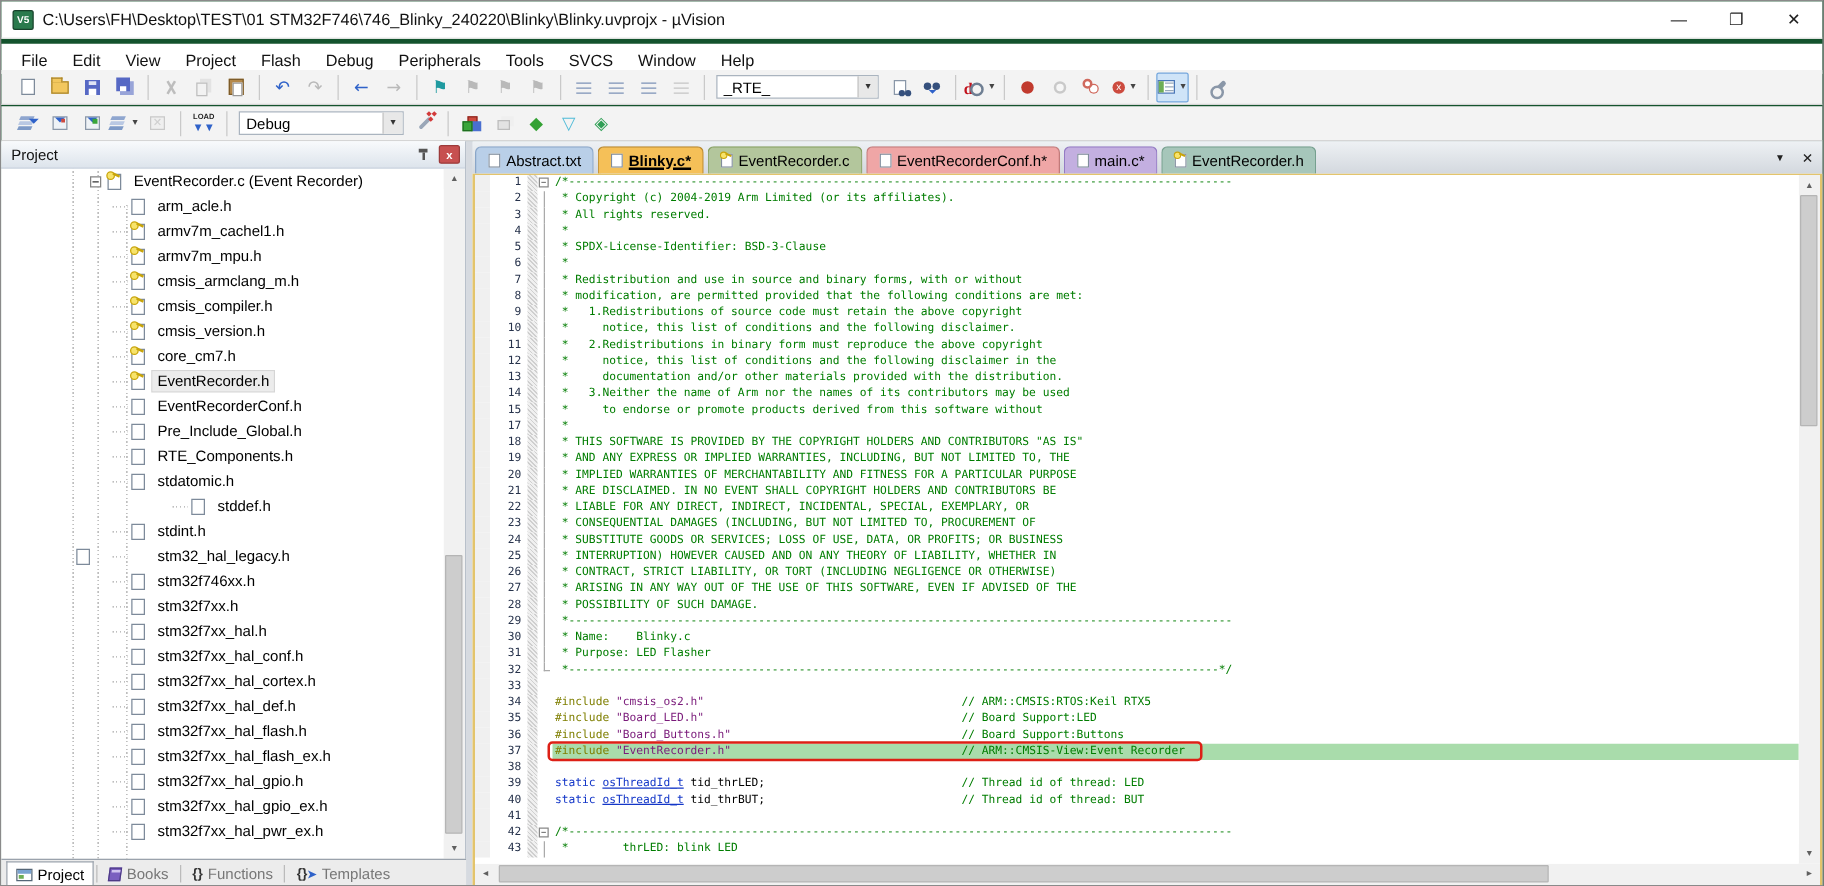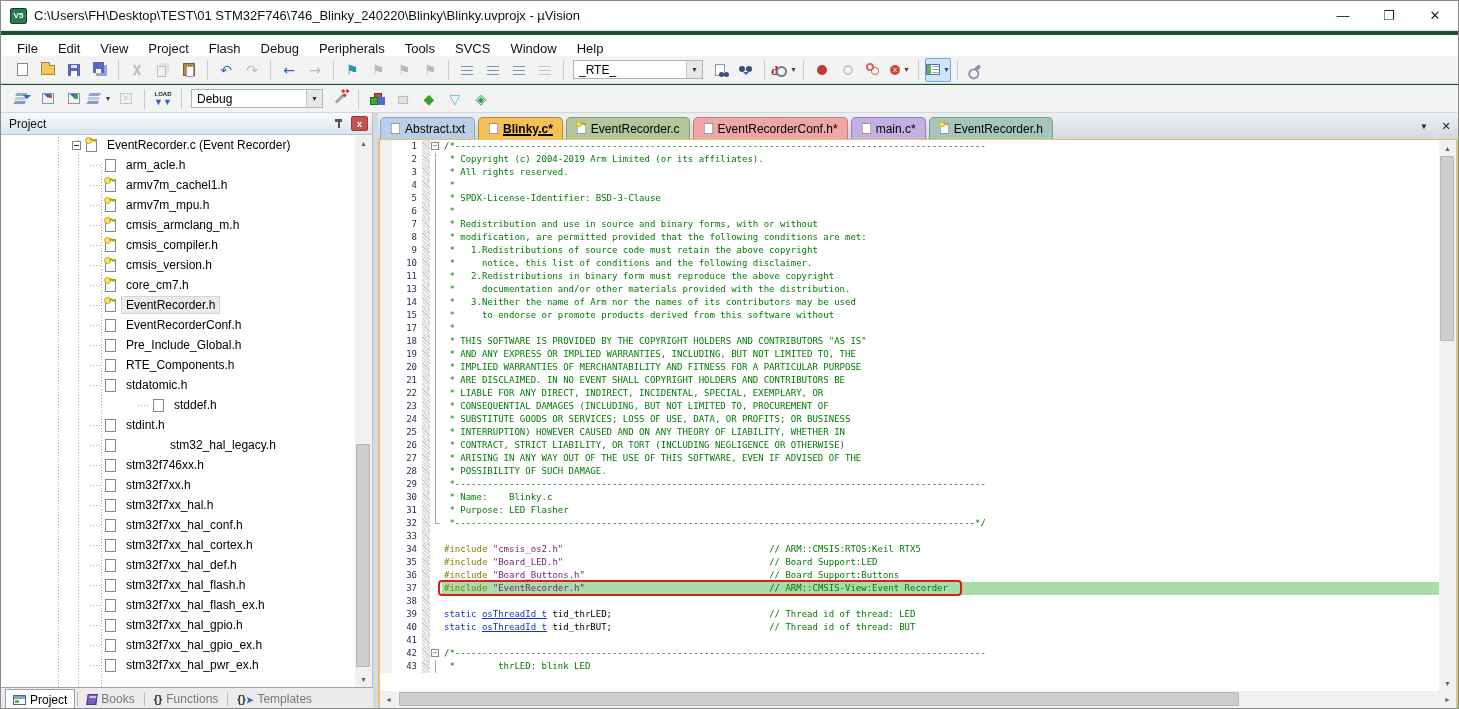--- a/index.html
+++ b/index.html
@@ -414,21 +414,21 @@
             <div class="trow" style="padding-left: 104px; margin-left: 48px;">
               <span class="stub" style="left: 89px;"></span>
               <span class="fico"></span>
               <span class="lbl">stddef.h</span>
             </div>
             <div class="trow" style="padding-left: 104px;">
               <span class="stub" style="left: 89px;"></span>
               <span class="fico"></span>
               <span class="lbl">stdint.h</span>
             </div>
-            <div class="trow" style="padding-left: 104px; gap: 44px;">
+            <div class="trow" style="padding-left: 60px; gap: 44px;">
               <span class="stub" style="left: 89px;"></span>
               <span class="fico"></span>
               <span class="lbl">stm32_hal_legacy.h</span>
             </div>
             <div class="trow" style="padding-left: 104px;">
               <span class="stub" style="left: 89px;"></span>
               <span class="fico"></span>
               <span class="lbl">stm32f746xx.h</span>
             </div>
             <div class="trow" style="padding-left: 104px;">
@@ -553,20 +553,21 @@
               <div class="crow"><div class="cbm"></div><div class="cnum">2</div><div class="cstip"></div><div class="cfold"><div class="fl"></div></div><div class="ccode"><span class="tc"> * Copyright (c) 2004-2019 Arm Limited (or its affiliates).</span></div></div>
               <div class="crow"><div class="cbm"></div><div class="cnum">3</div><div class="cstip"></div><div class="cfold"><div class="fl"></div></div><div class="ccode"><span class="tc"> * All rights reserved.</span></div></div>
               <div class="crow"><div class="cbm"></div><div class="cnum">4</div><div class="cstip"></div><div class="cfold"><div class="fl"></div></div><div class="ccode"><span class="tc"> *</span></div></div>
               <div class="crow"><div class="cbm"></div><div class="cnum">5</div><div class="cstip"></div><div class="cfold"><div class="fl"></div></div><div class="ccode"><span class="tc"> * SPDX-License-Identifier: BSD-3-Clause</span></div></div>
               <div class="crow"><div class="cbm"></div><div class="cnum">6</div><div class="cstip"></div><div class="cfold"><div class="fl"></div></div><div class="ccode"><span class="tc"> *</span></div></div>
               <div class="crow"><div class="cbm"></div><div class="cnum">7</div><div class="cstip"></div><div class="cfold"><div class="fl"></div></div><div class="ccode"><span class="tc"> * Redistribution and use in source and binary forms, with or without</span></div></div>
               <div class="crow"><div class="cbm"></div><div class="cnum">8</div><div class="cstip"></div><div class="cfold"><div class="fl"></div></div><div class="ccode"><span class="tc"> * modification, are permitted provided that the following conditions are met:</span></div></div>
               <div class="crow"><div class="cbm"></div><div class="cnum">9</div><div class="cstip"></div><div class="cfold"><div class="fl"></div></div><div class="ccode"><span class="tc"> *   1.Redistributions of source code must retain the above copyright</span></div></div>
               <div class="crow"><div class="cbm"></div><div class="cnum">10</div><div class="cstip"></div><div class="cfold"><div class="fl"></div></div><div class="ccode"><span class="tc"> *     notice, this list of conditions and the following disclaimer.</span></div></div>
               <div class="crow"><div class="cbm"></div><div class="cnum">11</div><div class="cstip"></div><div class="cfold"><div class="fl"></div></div><div class="ccode"><span class="tc"> *   2.Redistributions in binary form must reproduce the above copyright</span></div></div>
+              <div class="crow"><div class="cbm"></div><div class="cnum">12</div><div class="cstip"></div><div class="cfold"><div class="fl"></div></div><div class="ccode"><span class="tc"> *     notice, this list of conditions and the following disclaimer in the</span></div></div>
               <div class="crow"><div class="cbm"></div><div class="cnum">13</div><div class="cstip"></div><div class="cfold"><div class="fl"></div></div><div class="ccode"><span class="tc"> *     documentation and/or other materials provided with the distribution.</span></div></div>
               <div class="crow"><div class="cbm"></div><div class="cnum">14</div><div class="cstip"></div><div class="cfold"><div class="fl"></div></div><div class="ccode"><span class="tc"> *   3.Neither the name of Arm nor the names of its contributors may be used</span></div></div>
               <div class="crow"><div class="cbm"></div><div class="cnum">15</div><div class="cstip"></div><div class="cfold"><div class="fl"></div></div><div class="ccode"><span class="tc"> *     to endorse or promote products derived from this software without</span></div></div>
               <div class="crow"><div class="cbm"></div><div class="cnum">17</div><div class="cstip"></div><div class="cfold"><div class="fl"></div></div><div class="ccode"><span class="tc"> *</span></div></div>
               <div class="crow"><div class="cbm"></div><div class="cnum">18</div><div class="cstip"></div><div class="cfold"><div class="fl"></div></div><div class="ccode"><span class="tc"> * THIS SOFTWARE IS PROVIDED BY THE COPYRIGHT HOLDERS AND CONTRIBUTORS "AS IS"</span></div></div>
               <div class="crow"><div class="cbm"></div><div class="cnum">19</div><div class="cstip"></div><div class="cfold"><div class="fl"></div></div><div class="ccode"><span class="tc"> * AND ANY EXPRESS OR IMPLIED WARRANTIES, INCLUDING, BUT NOT LIMITED TO, THE</span></div></div>
               <div class="crow"><div class="cbm"></div><div class="cnum">20</div><div class="cstip"></div><div class="cfold"><div class="fl"></div></div><div class="ccode"><span class="tc"> * IMPLIED WARRANTIES OF MERCHANTABILITY AND FITNESS FOR A PARTICULAR PURPOSE</span></div></div>
               <div class="crow"><div class="cbm"></div><div class="cnum">21</div><div class="cstip"></div><div class="cfold"><div class="fl"></div></div><div class="ccode"><span class="tc"> * ARE DISCLAIMED. IN NO EVENT SHALL COPYRIGHT HOLDERS AND CONTRIBUTORS BE</span></div></div>
               <div class="crow"><div class="cbm"></div><div class="cnum">22</div><div class="cstip"></div><div class="cfold"><div class="fl"></div></div><div class="ccode"><span class="tc"> * LIABLE FOR ANY DIRECT, INDIRECT, INCIDENTAL, SPECIAL, EXEMPLARY, OR</span></div></div>
               <div class="crow"><div class="cbm"></div><div class="cnum">23</div><div class="cstip"></div><div class="cfold"><div class="fl"></div></div><div class="ccode"><span class="tc"> * CONSEQUENTIAL DAMAGES (INCLUDING, BUT NOT LIMITED TO, PROCUREMENT OF</span></div></div>

